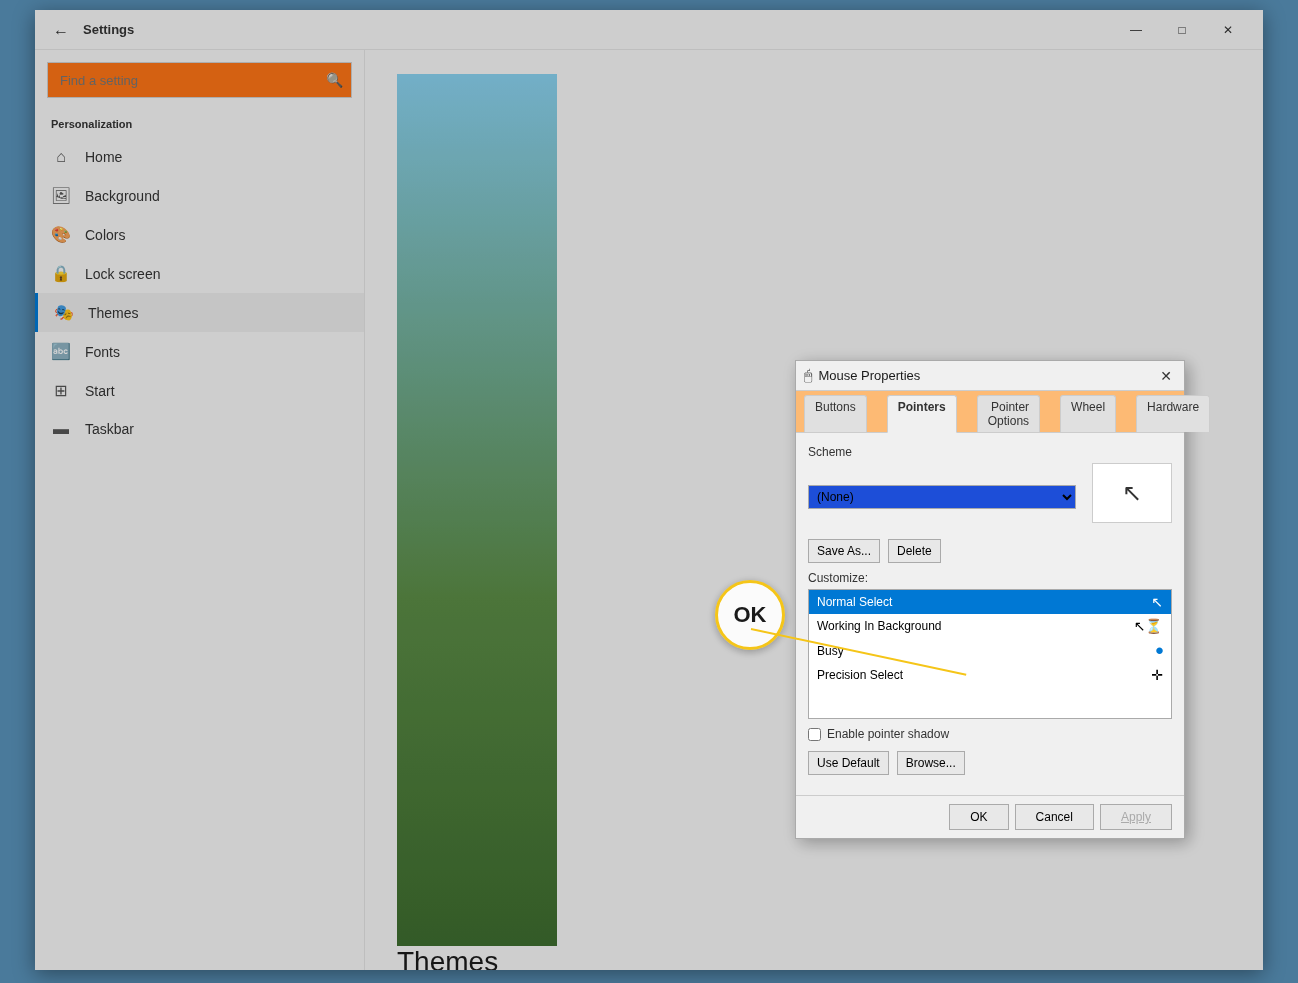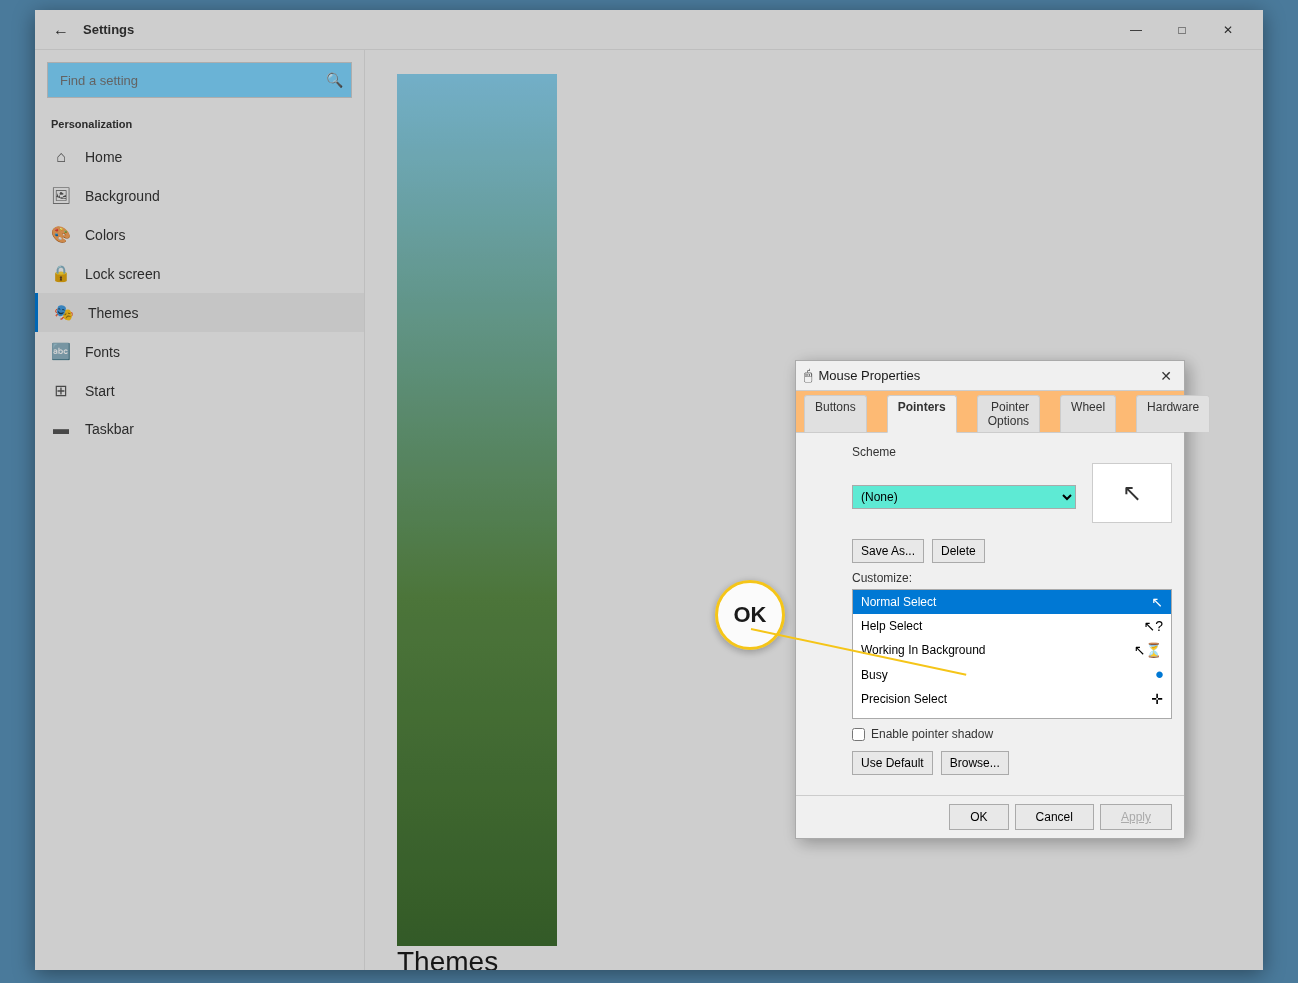--- a/index.html
+++ b/index.html
@@ -81,21 +81,21 @@
       overflow-y: auto;
     }
     .sidebar-search {
       margin: 0 12px 16px 12px;
       position: relative;
     }
     .sidebar-search input {
       width: 100%;
       height: 36px;
       border: 1px solid #ccc;
-      background: #7dd3fc;
+      background: #f97316;
       padding: 0 36px 0 12px;
       font-size: 13px;
       color: #333;
       outline: none;
     }
     .search-icon-btn {
       position: absolute;
       right: 8px;
       top: 50%;
       transform: translateY(-50%);
@@ -209,39 +209,38 @@
       border-radius: 3px 3px 0 0;
     }
     .dialog-tab.active {
       background: #f0f0f0;
       border-bottom: 1px solid #f0f0f0;
       margin-bottom: -1px;
       font-weight: 600;
     }
     .dialog-body {
       padding: 12px;
-      margin-left: 44px;
     }
     .dialog-scheme-label {
       font-size: 12px;
       color: #333;
       margin-bottom: 4px;
     }
     .dialog-row {
       display: flex;
       align-items: center;
       gap: 8px;
       margin-bottom: 8px;
     }
     .dialog-scheme-select {
       flex: 1;
       height: 24px;
       font-size: 12px;
       border: 1px solid #aaa;
-      background: #5eead4;
+      background: #1d4ed8;
       padding: 0 4px;
     }
     .dialog-btn-small {
       height: 24px;
       padding: 0 8px;
       font-size: 12px;
       background: #e8e8e8;
       border: 1px solid #aaa;
       cursor: pointer;
       white-space: nowrap;
@@ -452,24 +451,20 @@
         </div>
         <div class="dialog-row">
           <button class="dialog-btn-small">Save As...</button>
           <button class="dialog-btn-small">Delete</button>
         </div>
         <div class="customize-label">Customize:</div>
         <div class="customize-list">
           <div class="customize-list-item selected">
             <span>Normal Select</span>
             <span class="cursor-icon-right">↖</span>
-          </div>
-          <div class="customize-list-item">
-            <span>Help Select</span>
-            <span class="cursor-icon-right">↖?</span>
           </div>
           <div class="customize-list-item">
             <span>Working In Background</span>
             <span class="cursor-icon-right">↖⏳</span>
           </div>
           <div class="customize-list-item">
             <span>Busy</span>
             <span class="cursor-icon-right" style="color:#0078d4;">⏺</span>
           </div>
           <div class="customize-list-item">

